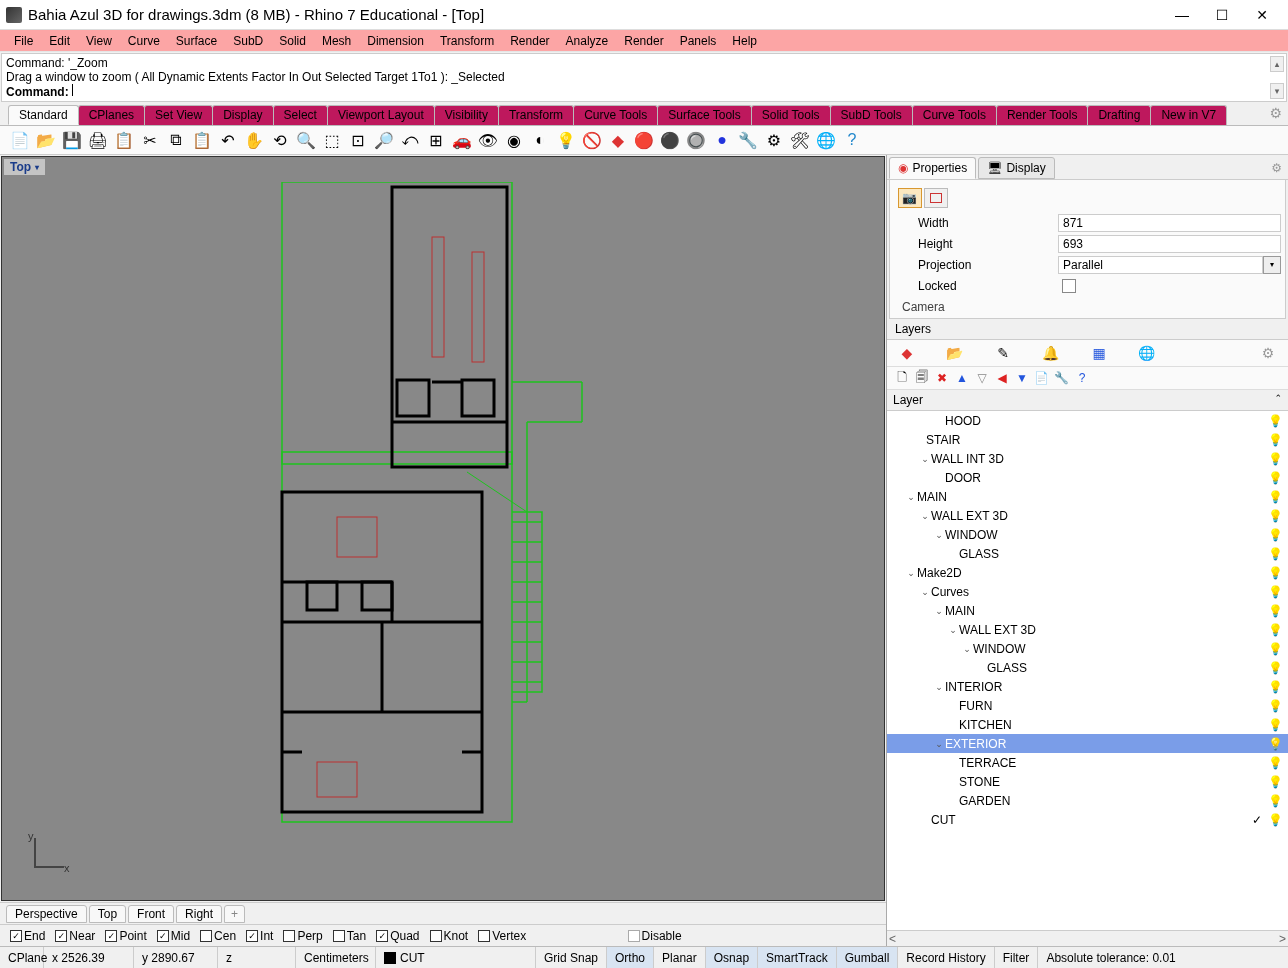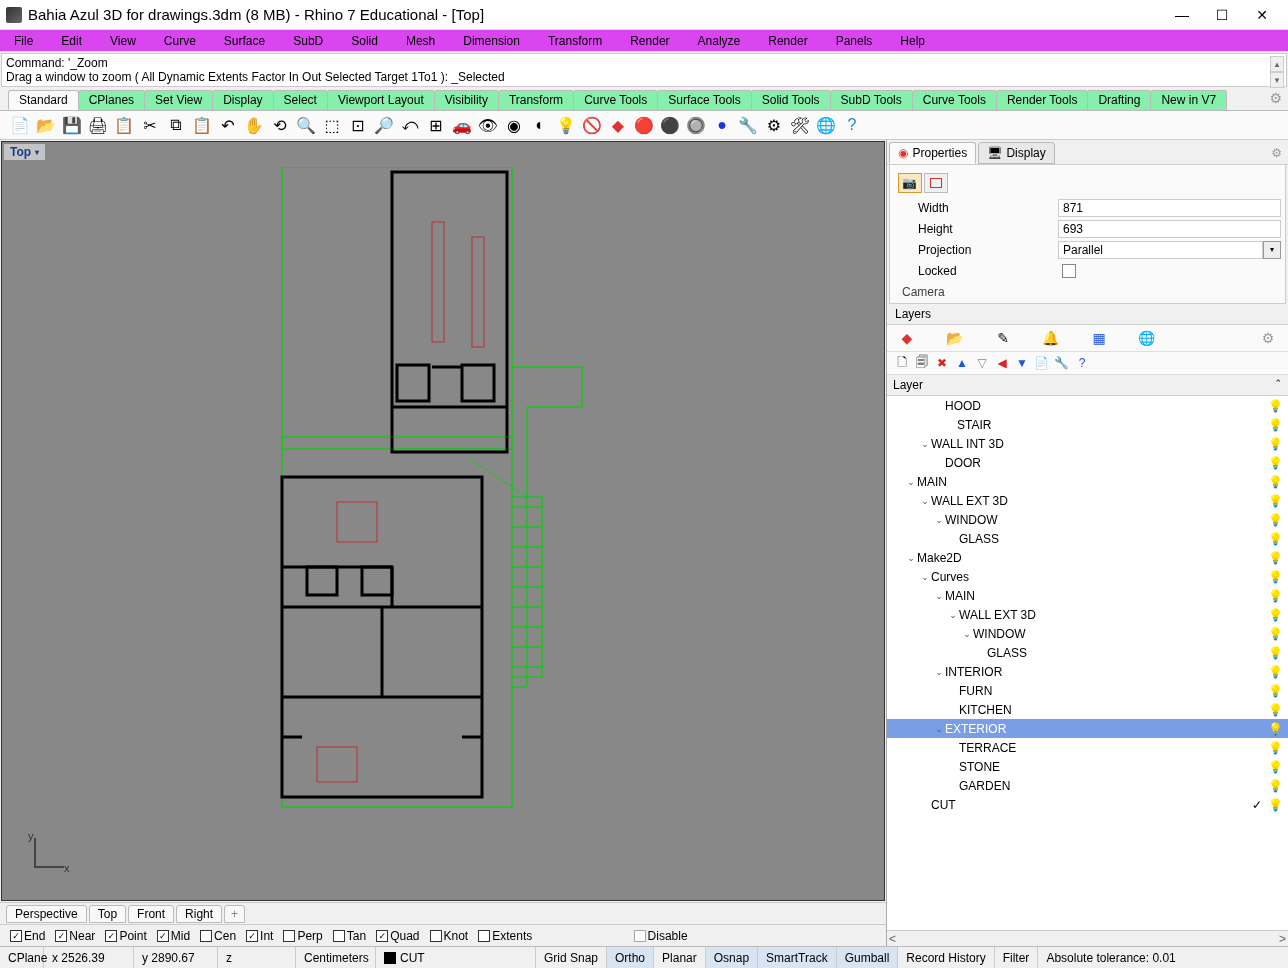--- a/index.html
+++ b/index.html
@@ -2,28 +2,28 @@
 <html><head>
 <meta charset="utf-8">
 <style>
 * { box-sizing: border-box; margin: 0; padding: 0; font-family: "Segoe UI", Tahoma, sans-serif; font-size: 12px; }
 body { background: #f0f0f0; width: 1288px; height: 968px; overflow: hidden; display: flex; flex-direction: column; }
 .titlebar { height: 30px; background: #fff; display: flex; align-items: center; padding: 0 6px; border-bottom: 1px solid #ddd; }
 .titlebar-icon { width: 16px; height: 16px; background: linear-gradient(135deg,#333,#666); margin-right: 6px; border-radius: 2px; }
 .titlebar-title { flex: 1; font-size: 15px; }
 .titlebar-btns { display: flex; gap: 16px; padding-right:8px; }
 .titlebar-btn { width: 24px; height: 20px; display: flex; align-items: center; justify-content: center; cursor: pointer; font-size: 14px; }
-.menubar { height: 22px; background: #d946ef; display: flex; align-items: center; padding: 0 6px; gap: 12px; border-bottom: 1px solid #e5e5e5; }
+.menubar { height: 22px; background: #fca5a5; display: flex; align-items: center; padding: 0 6px; gap: 0; border-bottom: 1px solid #e5e5e5; }
 .menu-item { padding: 2px 8px; cursor: pointer; }
 .cmdline-area { background: #fff; border: 1px solid #ccc; margin: 1px; padding: 2px 4px; font-size: 12px; line-height: 14px; position:relative; }
 .cmd-scroll { position:absolute; right:2px; top:2px; bottom:2px; width:14px; display:flex; flex-direction:column; justify-content:space-between; }
 .cmd-scroll span { font-size:9px; text-align:center; color:#666; background:#f0f0f0; border:1px solid #ccc; }
 .tab-toolbar-row { background: #f0f0f0; border-bottom: 1px solid #ccc; padding-top:2px; }
 .toolbar-tabs { display: flex; padding-left: 8px; height: 20px; }
-.toolbar-tab { padding: 2px 10px; border: 1px solid #bbb; border-bottom: none; margin-right: -1px; background: #86efac; cursor: pointer; font-size:12px; border-radius: 3px 3px 0 0; }
+.toolbar-tab { padding: 2px 10px; border: 1px solid #bbb; border-bottom: none; margin-right: -1px; background: #be185d; cursor: pointer; font-size:12px; border-radius: 3px 3px 0 0; }
 .toolbar-tab.active { background: #fafafa; border-bottom: 1px solid #fafafa; position:relative; z-index:1; }
 .tool-settings { position:absolute; right:6px; font-size:14px; color:#999; }
 .toolbar-icons { display: flex; gap: 2px; padding: 2px 8px; background:#fafafa; border-top:1px solid #bbb; }
 .tb-icon { width: 24px; height: 24px; display: flex; align-items: center; justify-content: center; cursor: pointer; font-size: 16px; border-radius: 2px; }
 .main-area { flex: 1; display: flex; min-height: 0; }
 .viewport-wrap { flex: 1; display: flex; flex-direction: column; min-width: 0; }
 .viewport { flex: 1; background: #888; position: relative; border: 1px solid #333; margin:1px; }
 .viewport-label { position: absolute; top: 2px; left: 2px; background: rgba(255,255,255,0.5); padding: 1px 6px; color: #1a3c8a; font-weight: bold; display:flex; align-items:center; gap:4px; }
 .vp-dropdown { font-size:8px; color:#1a3c8a; }
 .gumball { position: absolute; bottom: 20px; left: 20px; }
@@ -102,20 +102,21 @@
     <div class="menu-item">Render</div>
     <div class="menu-item">Panels</div>
     <div class="menu-item">Help</div>
   </div>
 
 <div class="cmdline-area">
   <div id="cmdlines">
       <div>Command: '_Zoom</div>
       <div>Drag a window to zoom ( All  Dynamic  Extents  Factor  In  Out  Selected  Target  1To1 ):  _Selected</div>
     </div>
+  <div><b>Command:</b> <span style="border-left:1px solid #000; height:12px; display:inline-block;"></span></div>
   <div class="cmd-scroll">
       <span>▴</span>
       <span>▾</span>
     </div>
 </div>
 
 <div class="tab-toolbar-row" style="position:relative;">
   <span class="tool-settings">⚙</span>
   <div class="toolbar-tabs" id="tbtabs">
       <div class="toolbar-tab active">Standard</div>
@@ -277,21 +278,21 @@
         <div class="osnap-item">
           <span class="osnap-cb chk"></span>
           <span>Quad</span>
         </div>
         <div class="osnap-item">
           <span class="osnap-cb"></span>
           <span>Knot</span>
         </div>
         <div class="osnap-item">
           <span class="osnap-cb"></span>
-          <span>Extents</span>
+          <span>Vertex</span>
         </div>
         <div class="osnap-item" style="margin-left: 18px; margin-top: 38px;">
           <span class="osnap-cb" style="border-color: rgb(170, 170, 170);"></span>
           <span>Project</span>
         </div>
         <div class="osnap-item" style="margin-left: 12px;">
           <span class="osnap-cb" style="border-color: rgb(170, 170, 170);"></span>
           <span>Disable</span>
         </div>
       </div>
@@ -373,21 +374,21 @@
         <span style="flex:1"></span>
         <span style="font-size:9px;">⌃</span>
       </div>
       <div class="layer-list" id="layerlist">
           <div class="layer-row" style="padding-left: 46px;">
             <span class="layer-expand"></span>
             <span class="layer-name">HOOD</span>
             <span class="layer-check"></span>
             <span class="layer-bulb" style="filter: hue-rotate(0deg) saturate(2);">💡</span>
           </div>
-          <div class="layer-row" style="padding-left: 52px; gap: 6px;">
+          <div class="layer-row" style="padding-left: 27px;">
             <span class="layer-expand"></span>
             <span class="layer-name">STAIR</span>
             <span class="layer-check"></span>
             <span class="layer-bulb" style="filter: hue-rotate(0deg) saturate(2);">💡</span>
           </div>
           <div class="layer-row" style="padding-left: 32px;">
             <span class="layer-expand">⌄</span>
             <span class="layer-name">WALL INT 3D</span>
             <span class="layer-check"></span>
             <span class="layer-bulb" style="filter: hue-rotate(0deg) saturate(2);">💡</span>

